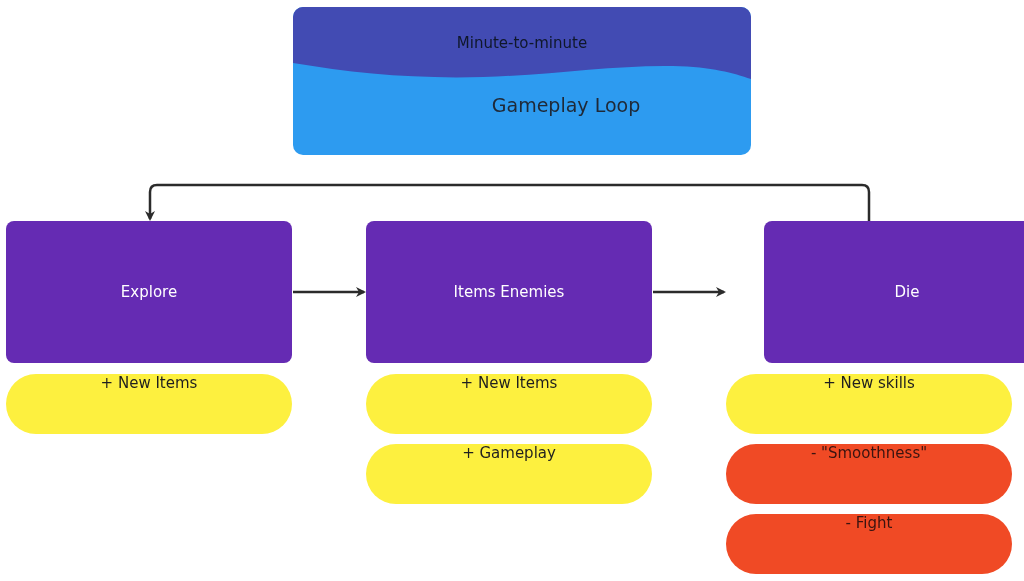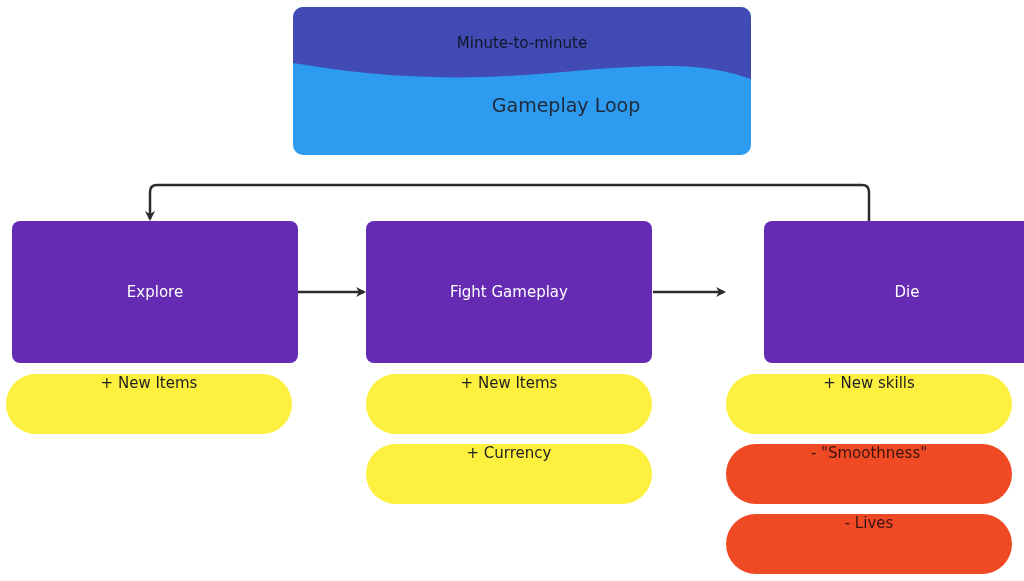--- a/index.html
+++ b/index.html
@@ -37,42 +37,42 @@
   <defs>
     <marker id="ah" markerWidth="10" markerHeight="10" refX="8" refY="5" orient="auto" markerUnits="userSpaceOnUse">
       <path d="M0,0 L10,5 L0,10 L3,5 Z" fill="#2b2b2b"></path>
     </marker>
   </defs>
   <path d="M293,292 L364,292" stroke="#2b2b2b" stroke-width="2.5" fill="none" marker-end="url(#ah)"></path>
   <path d="M653,292 L724,292" stroke="#2b2b2b" stroke-width="2.5" fill="none" marker-end="url(#ah)"></path>
   <path d="M869,221 L869,192 Q869,185 862,185 L157,185 Q150,185 150,192 L150,219" stroke="#2b2b2b" stroke-width="2.5" fill="none" marker-end="url(#ah)"></path>
 </svg>
 
-<div class="node" style="left:12px">
+<div class="node" style="left:6px">
   <span>Explore</span>
 </div>
 <div class="node" style="left:366px">
-  <span>Fight Gameplay</span>
+  <span>Items Enemies</span>
 </div>
 <div class="node" style="left:764px">
   <span>Die</span>
 </div>
 
 <div class="pill plus" style="left:6px; top:374px">
   <span>+ New Items</span>
 </div>
 
 <div class="pill plus" style="left:366px; top:374px">
   <span>+ New Items</span>
 </div>
 <div class="pill plus" style="left:366px; top:444px">
-  <span>+ Currency</span>
+  <span>+ Gameplay</span>
 </div>
 
 <div class="pill plus" style="left:726px; top:374px">
   <span>+ New skills</span>
 </div>
 <div class="pill minus" style="left:726px; top:444px">
   <span>- "Smoothness"</span>
 </div>
 <div class="pill minus" style="left:726px; top:514px">
-  <span>- Lives</span>
+  <span>- Fight</span>
 </div>
 
 </body></html>

